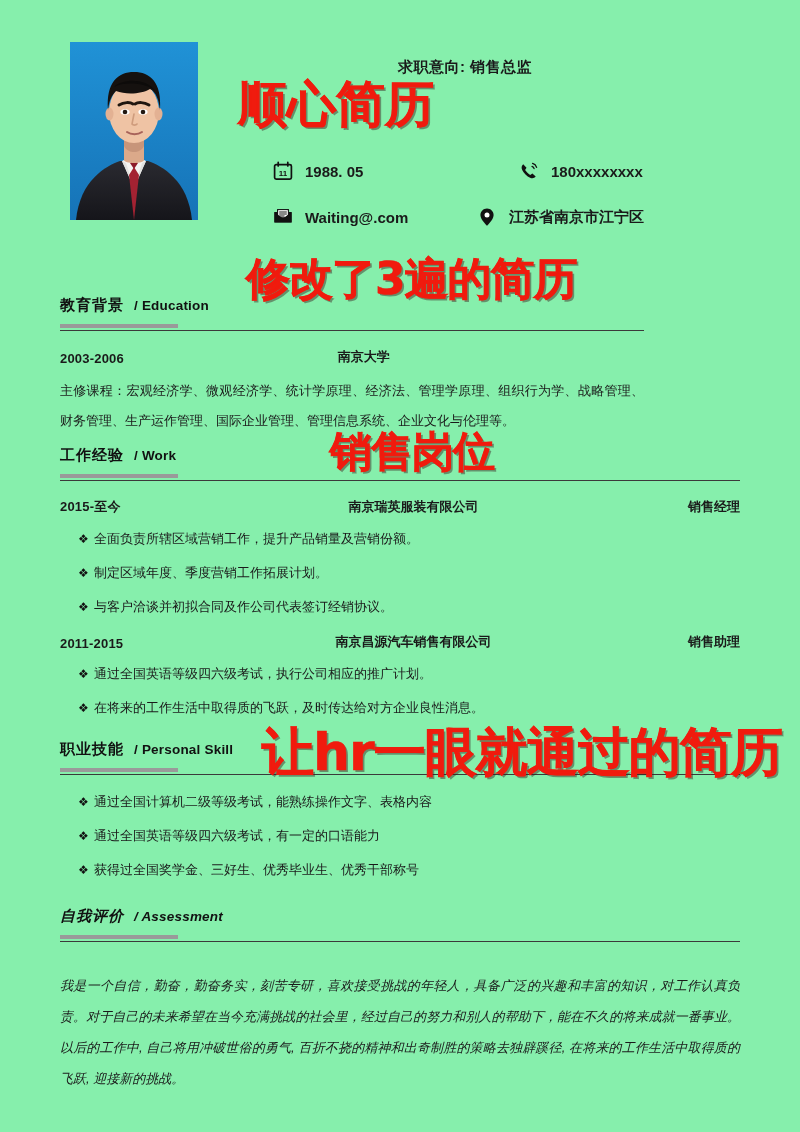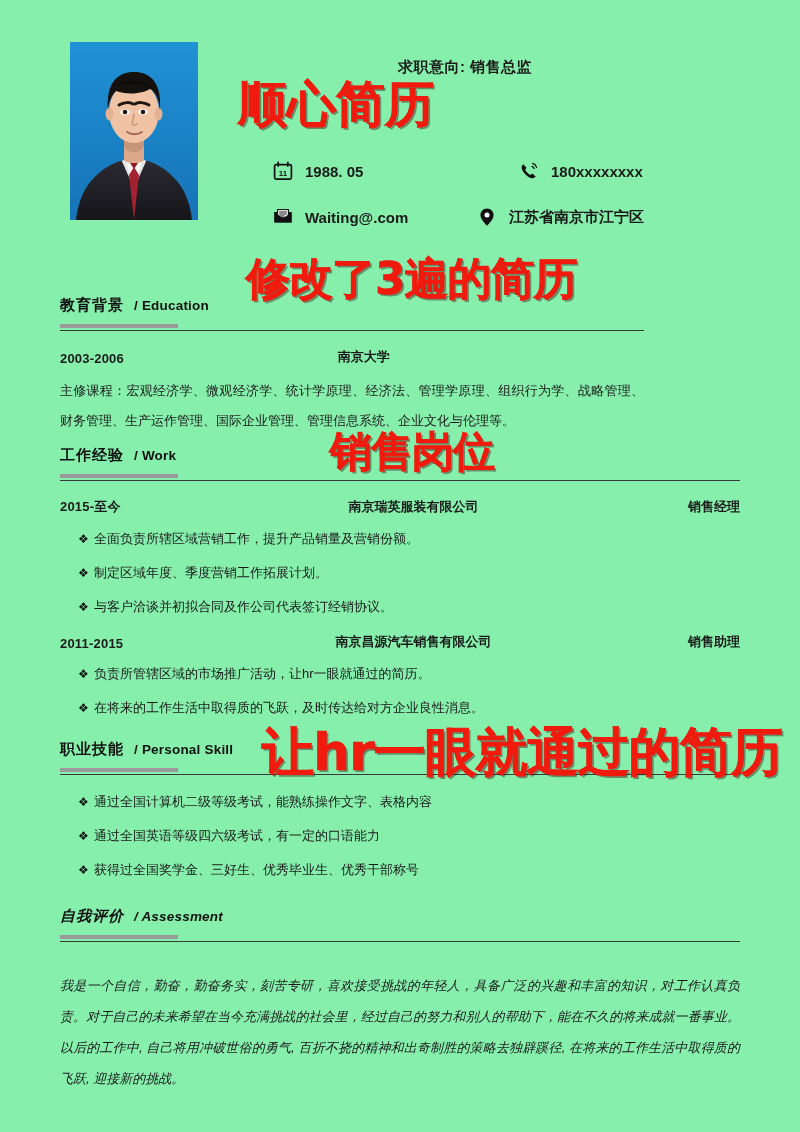--- a/index.html
+++ b/index.html
@@ -356,21 +356,21 @@
     </div>
 
     <div class="entry" style="margin-top:15px;">
       <span class="e-date">2011-2015</span>
       <span class="e-org">南京昌源汽车销售有限公司</span>
       <span class="e-role">销售助理</span>
     </div>
     <div class="bullets">
       <div class="bullet">
         <span class="bmark">❖</span>
-        <span class="btext">负责所管辖区域的市场推广活动，让hr一眼就通过的简历。</span>
+        <span class="btext">通过全国英语等级四六级考试，执行公司相应的推广计划。</span>
       </div>
       <div class="bullet">
         <span class="bmark">❖</span>
         <span class="btext">在将来的工作生活中取得质的飞跃，及时传达给对方企业良性消息。</span>
       </div>
     </div>
   </div>
 
   <div id="sec-skill" class="section">
     <div class="sec-head">

